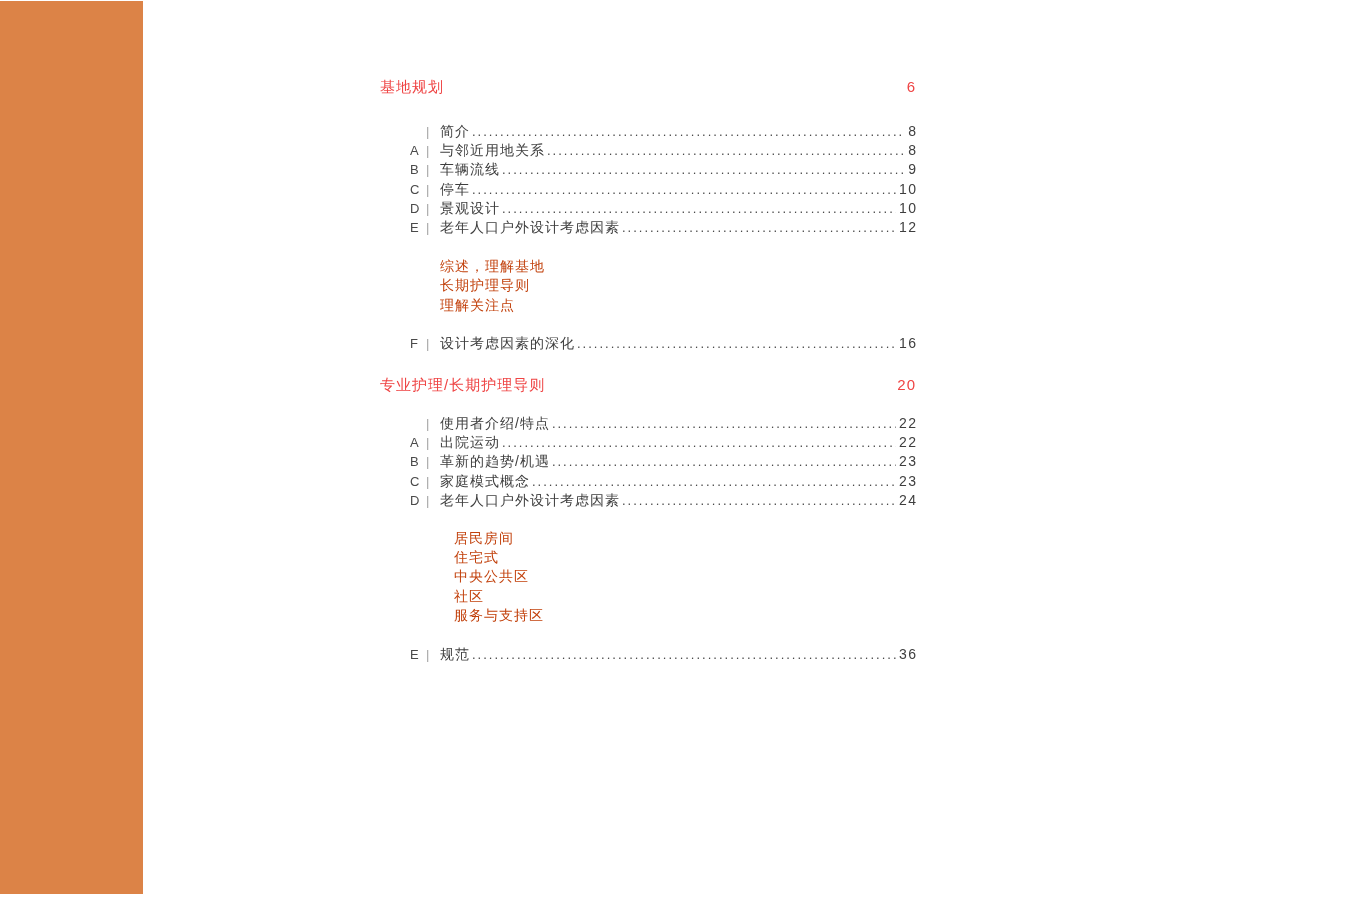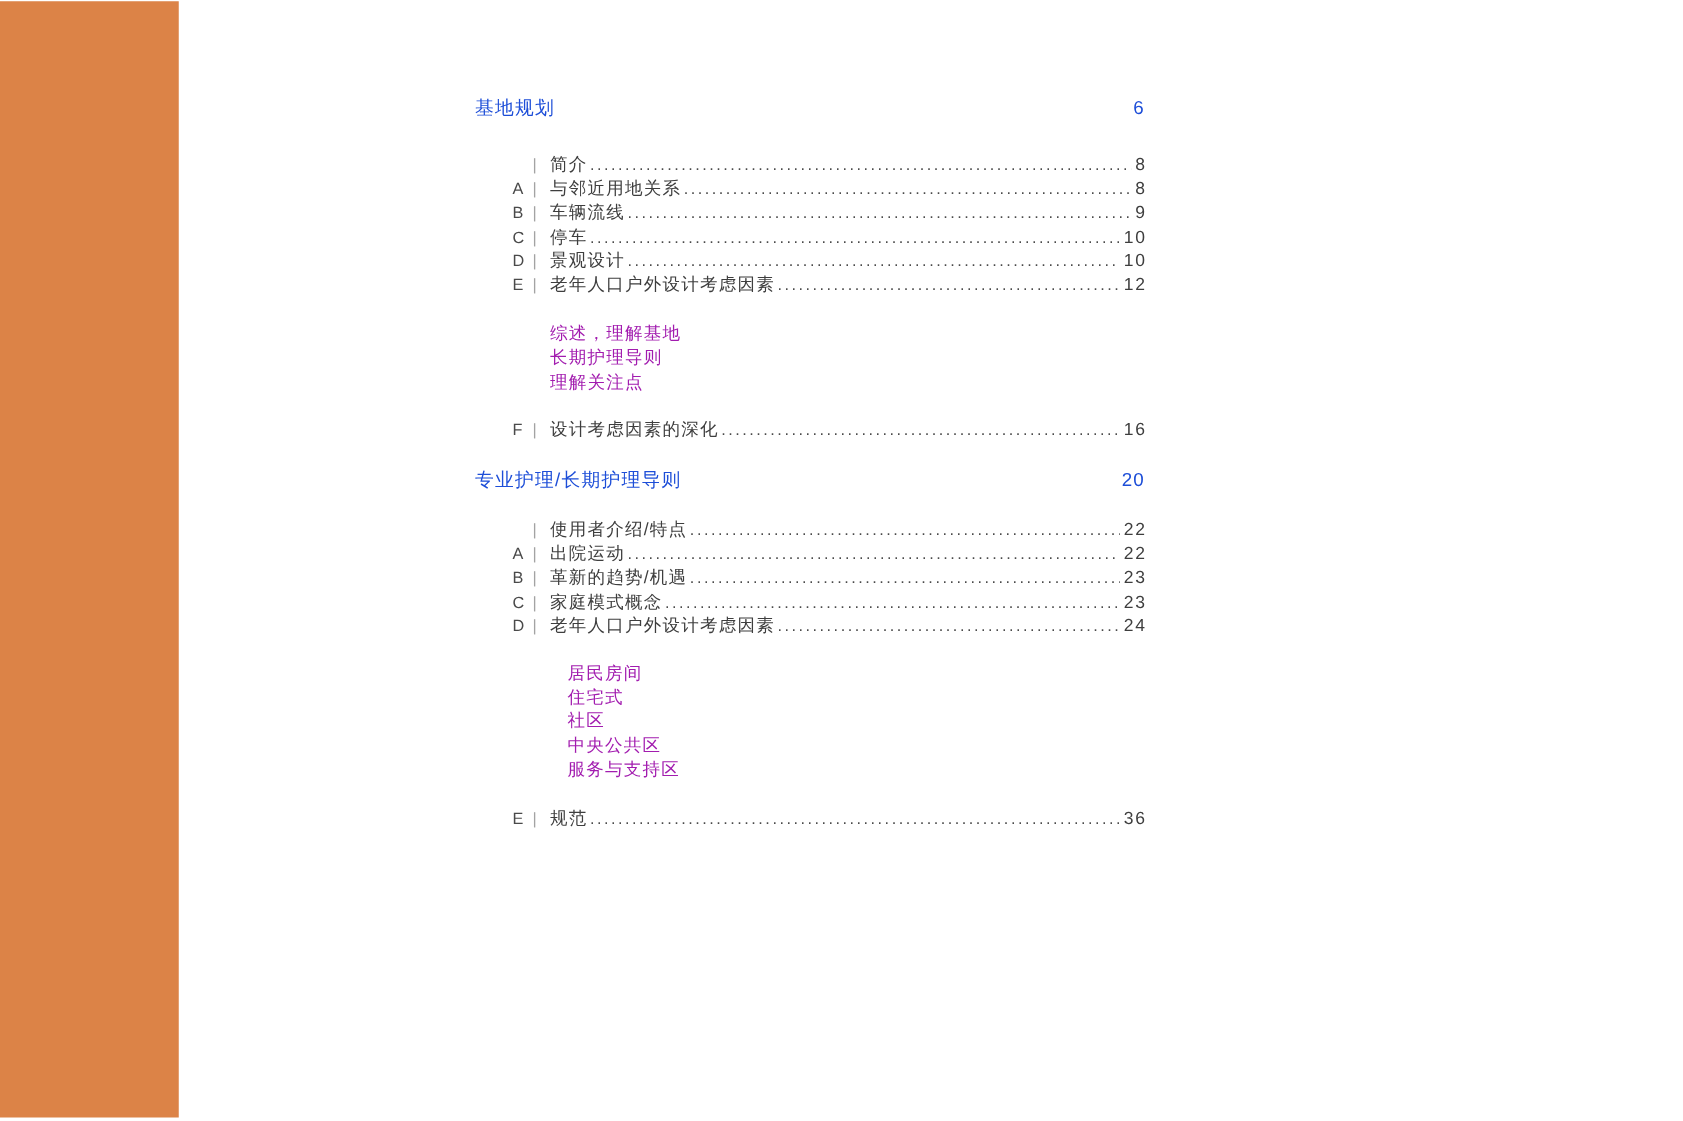--- a/index.html
+++ b/index.html
@@ -25,21 +25,21 @@
     left: 380px;
     top: 77px;
     width: 536px;
   }
   .section-header {
     display: flex;
     justify-content: space-between;
     align-items: baseline;
     height: 20px;
     line-height: 20px;
-    color: #1d4ed8;
+    color: #ef4444;
   }
   .section-title {
     font-size: 15px;
     letter-spacing: 1px;
     white-space: nowrap;
   }
   .section-page {
     font-size: 15px;
     letter-spacing: 1px;
   }
@@ -82,21 +82,21 @@
     color: #4A4A4A;
   }
   .pagenum {
     flex: 0 0 auto;
     font-size: 14px;
     letter-spacing: 1.5px;
     margin-right: -1.5px;
     color: #3E3E3E;
   }
   .sub-list {
-    color: #a21caf;
+    color: #c2410c;
     font-size: 14px;
     letter-spacing: 1px;
   }
   .sub-list .sub-row {
     line-height: 19.2px;
     margin-left: 60px;
     white-space: nowrap;
   }
   .sub-list.indent-more .sub-row {
     margin-left: 74px;
@@ -219,22 +219,22 @@
         <span class="pipe">|</span>
         <span class="label">老年人口户外设计考虑因素</span>
         <span class="leader"></span>
         <span class="pagenum">24</span>
       </div>
     </div>
 
     <div class="sub-list indent-more mt19">
       <div class="sub-row">居民房间</div>
       <div class="sub-row">住宅式</div>
+      <div class="sub-row">中央公共区</div>
       <div class="sub-row">社区</div>
-      <div class="sub-row">中央公共区</div>
       <div class="sub-row">服务与支持区</div>
     </div>
 
     <div class="entry-group mt20">
       <div class="row">
         <span class="letter">E</span>
         <span class="pipe">|</span>
         <span class="label">规范</span>
         <span class="leader"></span>
         <span class="pagenum">36</span>

